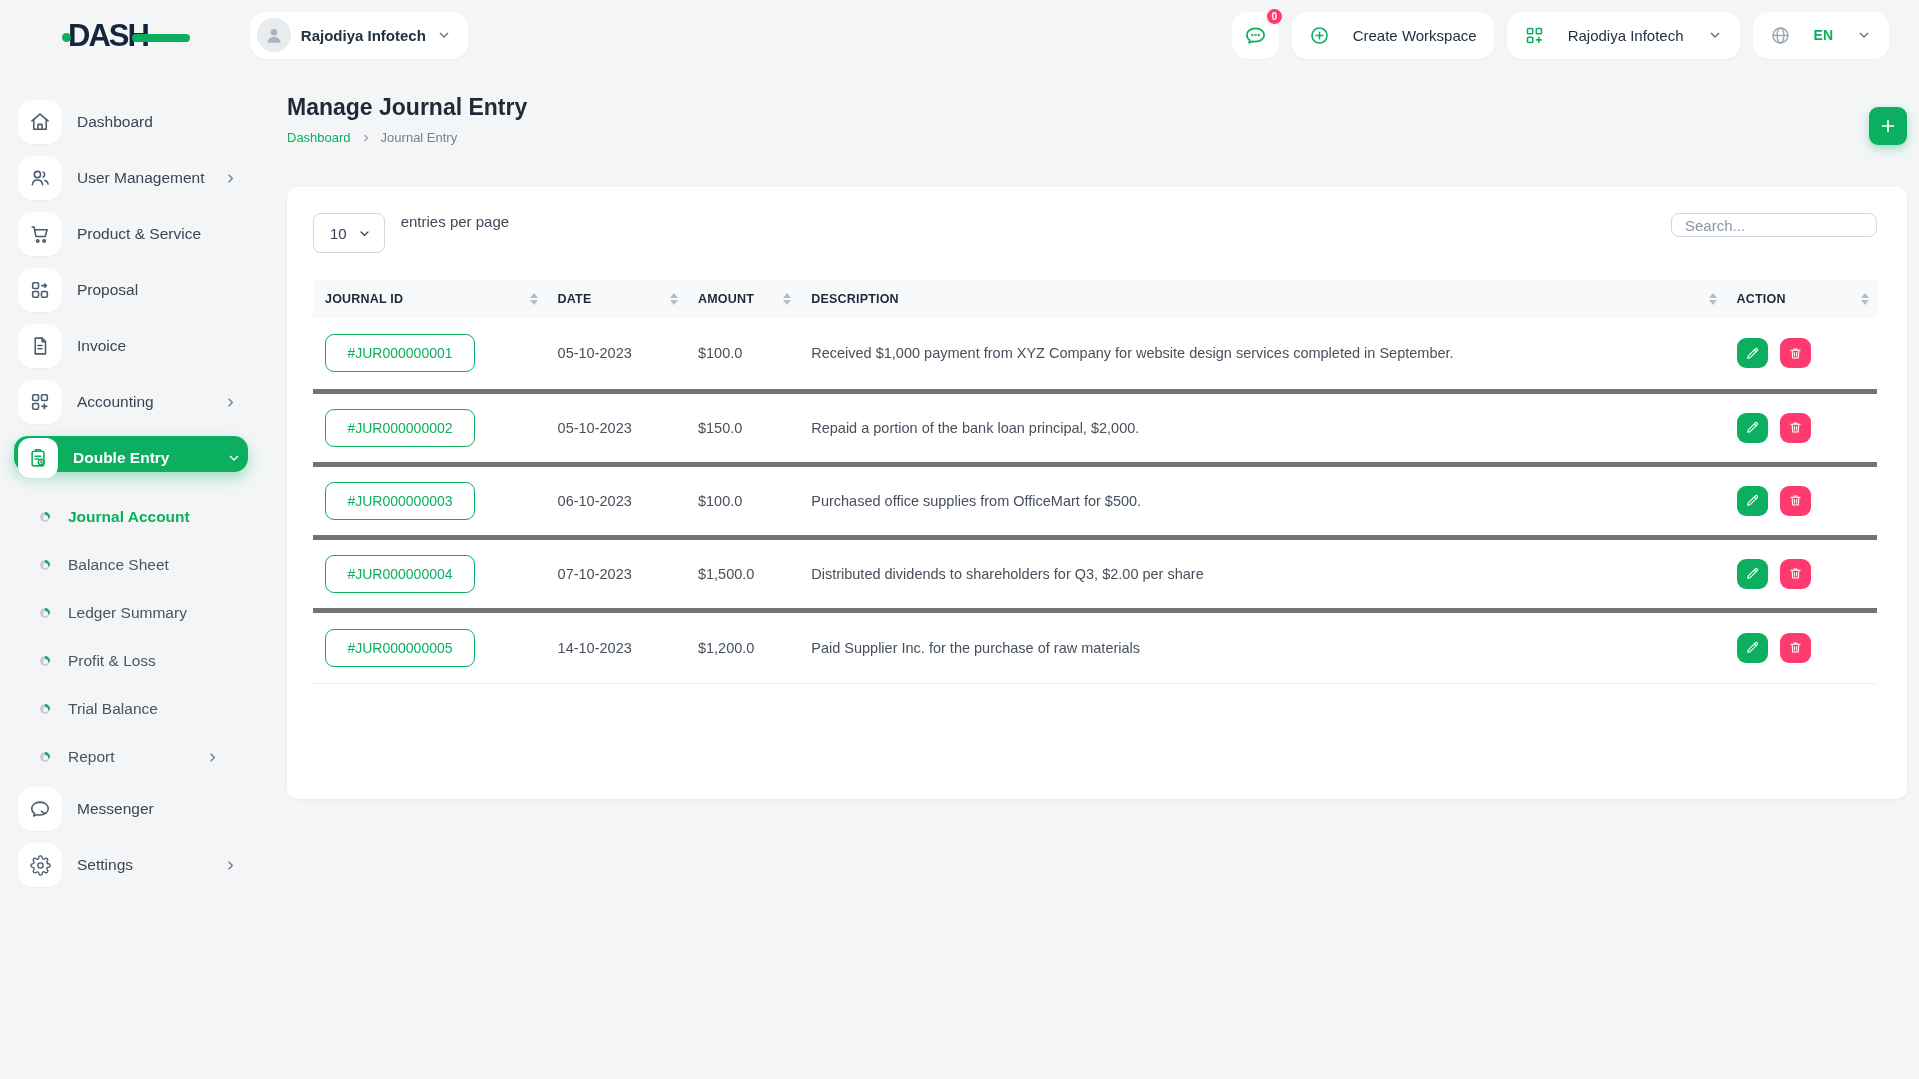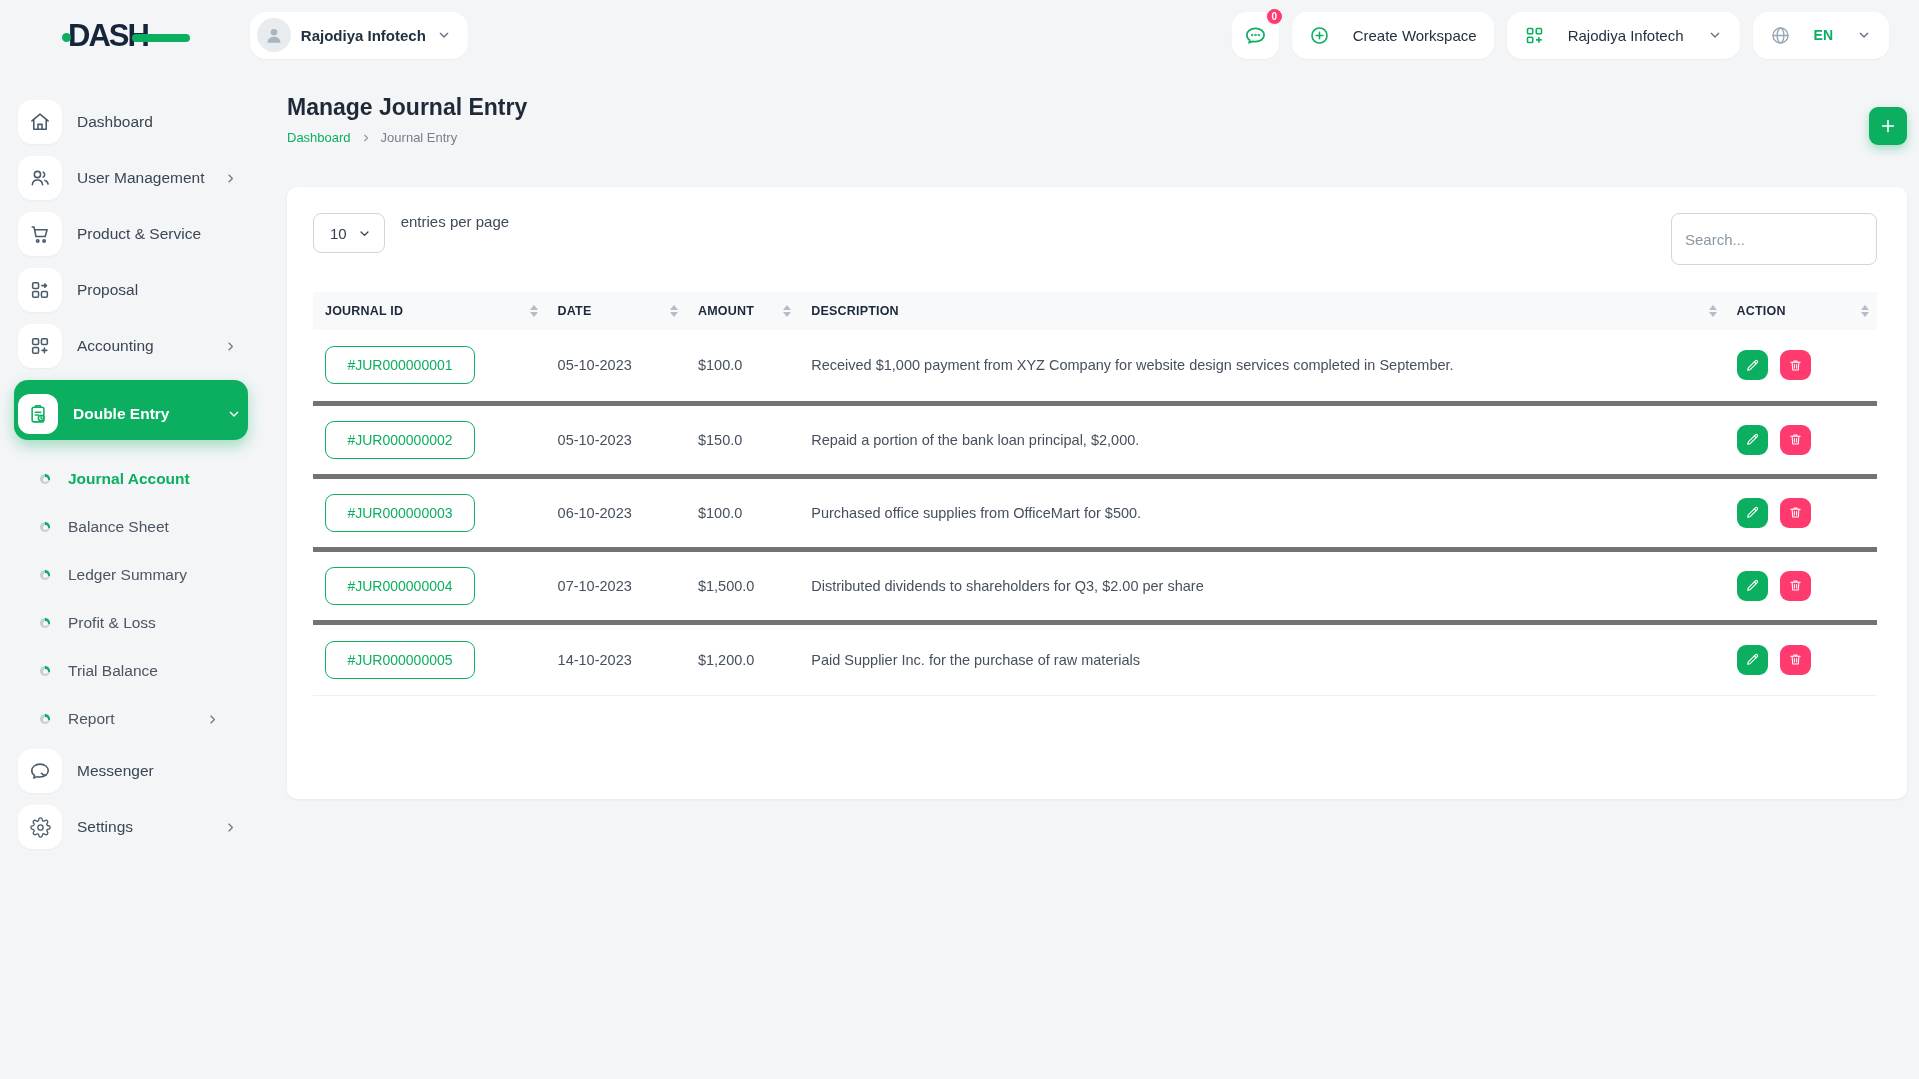--- a/index.html
+++ b/index.html
@@ -31,21 +31,21 @@
   
   .shell { display:flex; }
   .sidebar { width:262px; flex:0 0 262px; padding:30px 18px 0 18px; }
   .main { flex:1; padding:24px 12px 0 25px; }
 
   
   .nav-item { display:flex; align-items:center; gap:15px; margin-bottom:12px; height:44px; cursor:pointer; position:relative; border-radius:14px; }
   .nav-icon { width:44px; height:44px; border-radius:14px; background:#fff; display:flex; align-items:center; justify-content:center; color:#4a5a6b; box-shadow:0 1px 2px rgba(16,24,40,.04); flex:0 0 44px; }
   .nav-label { font-size:15.5px; font-weight:500; color:#3b4654; }
   .nav-chev { position:absolute; right:6px; color:#6b7a8a; }
-  .nav-item.active { background:#0caf60; height:60px; margin:4px -4px 9px -4px; padding:8px 10px 0 4px; box-shadow:0 6px 14px rgba(12,175,96,.35); }
+  .nav-item.active { background:#0caf60; height:36px; margin:4px -4px 15px -4px; padding:8px 10px 0 4px; box-shadow:0 6px 14px rgba(12,175,96,.35); }
   .nav-item.active .nav-icon { width:40px; height:40px; border-radius:12px; color:#0caf60; box-shadow:none; flex-basis:40px; }
   .nav-item.active .nav-label { color:#fff; font-weight:700; }
   .nav-item.active .nav-chev { color:#fff; }
   .subnav { padding:6px 0 6px 0; }
   .subnav-item { display:flex; align-items:center; gap:18px; height:48px; padding-left:22px; cursor:pointer; position:relative; }
   .subdot { width:10px; height:10px; border-radius:50%; background:conic-gradient(#0caf60 0 100deg,#c6cdd6 100deg 360deg); position:relative; flex:0 0 10px; }
   .subdot::after { content:""; position:absolute; inset:2.5px; border-radius:50%; background:#f3f5f7; }
   .subnav-label { font-size:15.5px; color:#4b5563; }
   .subnav-item.active .subnav-label { color:#0caf60; font-weight:700; }
   .subnav-item .nav-chev { right:24px; }
@@ -59,21 +59,21 @@
   .crumb-current { color:#77808c; }
   .add-btn { width:38px; height:38px; margin-top:13px; border-radius:9px; background:#0caf60; color:#fff; display:flex; align-items:center; justify-content:center; cursor:pointer; box-shadow:0 4px 10px rgba(12,175,96,.35); border:none; }
 
   
   .card { margin-top:42px; background:#fff; border-radius:10px; box-shadow:0 1px 3px rgba(16,24,40,.06); padding:26px 30px 40px 26px; min-height:612px; }
   .table-controls { display:flex; }
   .page-size { height:40px; min-width:66px; border:1px solid #ced6de; border-radius:8px; display:flex; align-items:center; justify-content:space-between; gap:10px; padding:0 12px 0 16px; font-size:15px; color:#344054; background:#fff; cursor:pointer; }
   .page-size .chev { color:#39455a; }
   .entries-label { margin-left:16px; font-size:15px; color:#3f4a5a; }
   .controls-spacer { flex:1; }
-  .search-input { width:206px; height:52px; border:1px solid #ced6de; border-radius:8px; padding:0 13px; font-size:15px; color:#344054; outline:none; font-family:inherit; background:#fff; }
+  .search-input { width:206px; height:24px; border:1px solid #ced6de; border-radius:8px; padding:0 13px; font-size:15px; color:#344054; outline:none; font-family:inherit; background:#fff; }
   .search-input::placeholder { color:#8b97a5; }
 
   table.data { width:100%; border-collapse:collapse; margin-top:27px; table-layout:fixed; }
   thead th { background:#f7f9fb; height:38px; font-size:12.5px; font-weight:700; color:#1d2939; text-align:left; letter-spacing:.2px; padding:0 26px 0 12px; position:relative; white-space:nowrap; }
   th .sort { position:absolute; right:8px; top:50%; transform:translateY(-50%); display:flex; flex-direction:column; gap:2px; color:#b3bcc7; cursor:pointer; }
   th .sort svg { display:block; }
   tbody td { height:73px; border-bottom:5px solid #737373; font-size:14.5px; color:#46505e; padding:0 12px; vertical-align:middle; }
   tbody tr:last-child td { border-bottom:1px solid #eef0f3; }
   .id-badge { display:inline-flex; align-items:center; justify-content:center; min-width:150px; height:38px; border:1px solid #0caf60; color:#0caf60; border-radius:9px; font-size:14px; cursor:pointer; background:#fff; }
   .actions { display:flex; gap:12px; }
@@ -215,20 +215,30 @@
               <rect x="4" y="13.6" width="6.4" height="6.4" rx="1.4"></rect>
               <rect x="13.6" y="13.6" width="6.4" height="6.4" rx="1.4"></rect>
               <path d="M14 7.2h5m0 0-1.8-1.8M19 7.2l-1.8 1.8"></path>
             </svg>
           </span>
           <span class="nav-label">Proposal</span>
         </div>
         <div class="nav-item">
           <span class="nav-icon">
             <svg width="22" height="22" viewBox="0 0 24 24" fill="none" stroke="currentColor" stroke-width="1.7" stroke-linecap="round" stroke-linejoin="round">
+              <path d="M6.8 3.4h7.4l3.8 3.8V20.6H6.8z"></path>
+              <path d="M14.2 3.4v3.8H18"></path>
+              <path d="M9.8 11.4h4.4M9.8 15h4.4"></path>
+            </svg>
+          </span>
+          <span class="nav-label">Invoice</span>
+        </div>
+        <div class="nav-item">
+          <span class="nav-icon">
+            <svg width="22" height="22" viewBox="0 0 24 24" fill="none" stroke="currentColor" stroke-width="1.7" stroke-linecap="round" stroke-linejoin="round">
               <rect x="4" y="4" width="6.4" height="6.4" rx="1.4"></rect>
               <rect x="13.6" y="4" width="6.4" height="6.4" rx="1.4"></rect>
               <rect x="4" y="13.6" width="6.4" height="6.4" rx="1.4"></rect>
               <path d="M16.8 14.2v5.2M14.2 16.8h5.2"></path>
             </svg>
           </span>
           <span class="nav-label">Accounting</span>
           <span class="nav-chev">
             <svg width="15" height="15" viewBox="0 0 24 24" fill="none" stroke="currentColor" stroke-width="2" stroke-linecap="round" stroke-linejoin="round">
               <path d="M9.5 6.5 15 12l-5.5 5.5"></path>

